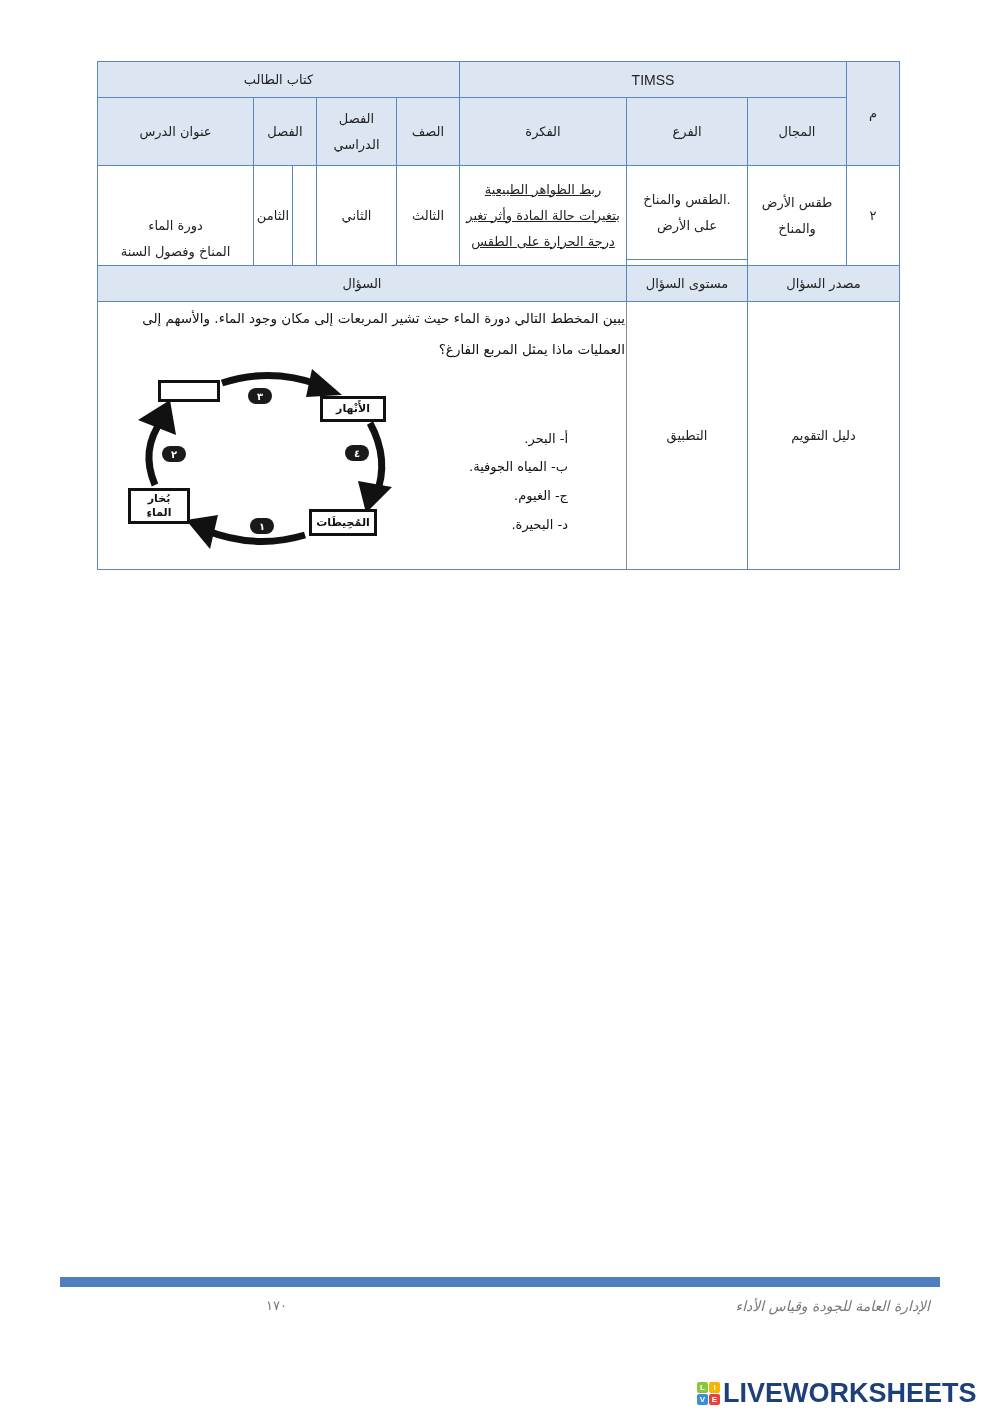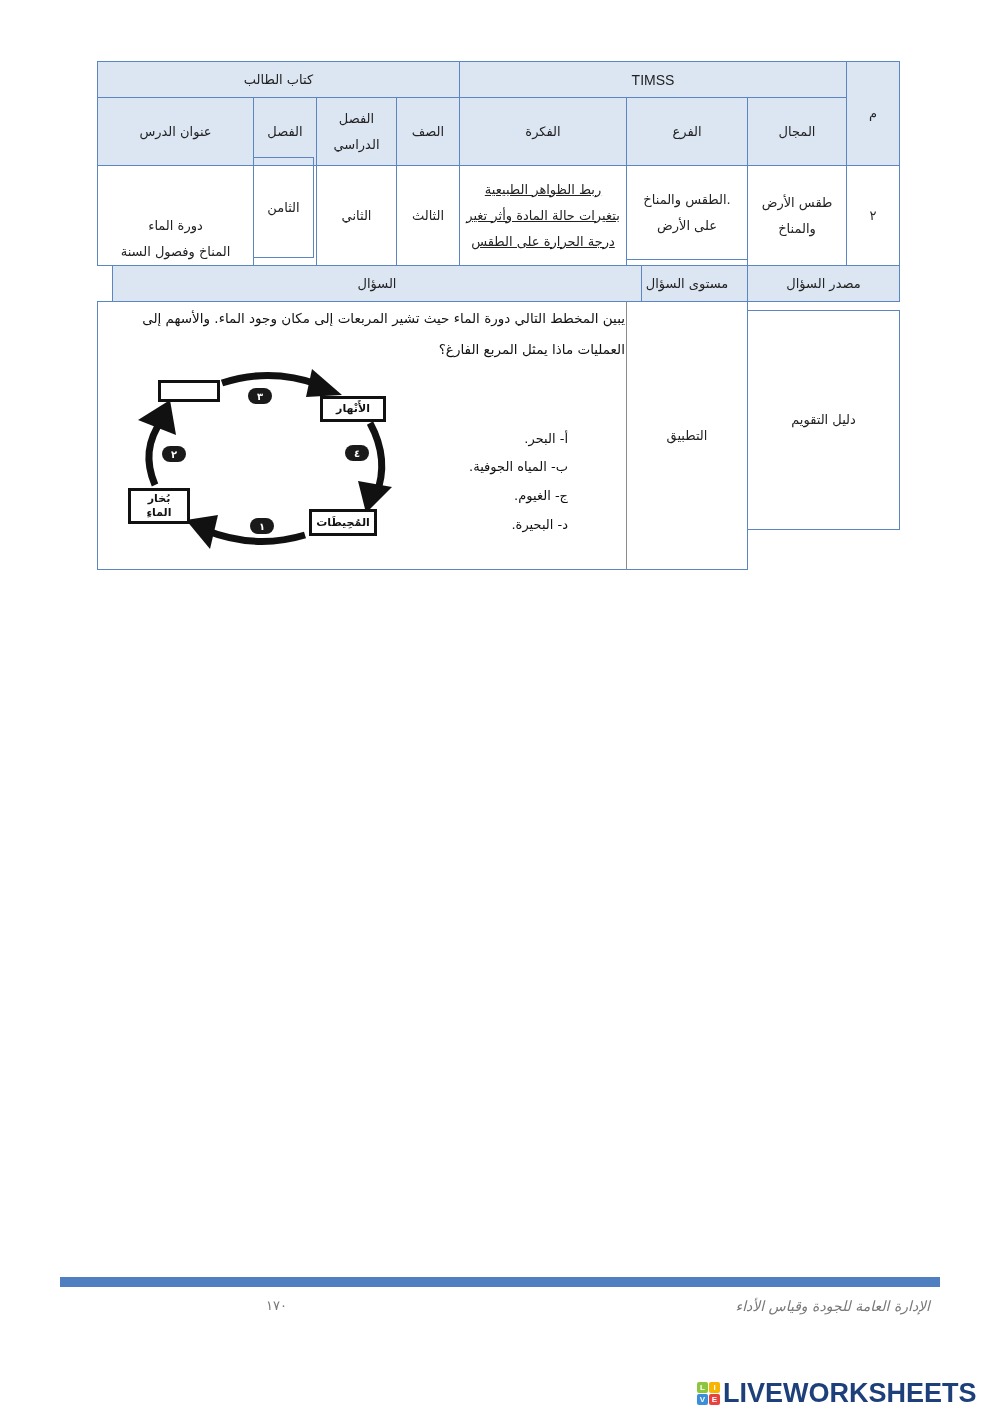--- a/index.html
+++ b/index.html
@@ -78,39 +78,39 @@
     <span>ربط الظواهر الطبيعية</span>
     <span>بتغيرات حالة المادة وأثر تغير</span>
     <span>درجة الحرارة على الطقس</span>
   </div>
   <div class="cell" style="left:396px; top:165px; width:64px; height:101px;">
     <span>الثالث</span>
   </div>
   <div class="cell" style="left:316px; top:165px; width:81px; height:101px;">
     <span>الثاني</span>
   </div>
-  <div class="cell" style="left:253px; top:157px; width:61px; height:101px;justify-content:center;">
+  <div class="cell" style="left:253px; top:165px; width:40px; height:101px;justify-content:center;">
     <span>الثامن</span>
   </div>
   <div class="cell" style="left:97px; top:165px; width:157px; height:101px; flex-direction:column;justify-content:flex-end;">
     <span>دورة الماء</span>
     <span>المناخ وفصول السنة</span>
   </div>
 
   <div class="cell hdr" style="left:747px; top:265px; width:153px; height:37px;">
     <span>مصدر السؤال</span>
   </div>
   <div class="cell hdr" style="left:626px; top:265px; width:122px; height:37px;">
     <span>مستوى السؤال</span>
   </div>
-  <div class="cell hdr" style="left:97px; top:265px; width:530px; height:37px;margin-left:15px;">
+  <div class="cell hdr" style="left:97px; top:265px; width:530px; height:37px;">
     <span>السؤال</span>
   </div>
 
-  <div class="cell" style="left:747px; top:310px; width:153px; height:220px;justify-content:center;">
+  <div class="cell" style="left:747px; top:301px; width:153px; height:269px;justify-content:center;">
     <span>دليل التقويم</span>
   </div>
   <div class="cell grey-l" style="left:626px; top:301px; width:122px; height:269px;">
     <span>التطبيق</span>
   </div>
   <div class="cell" style="left:97px; top:301px; width:530px; height:269px; border-right-color:#8c8c8c;"></div>
 
   <div class="q-text" style="right:375px; top:310px; width:520px;">يبين المخطط التالي دورة الماء حيث تشير المربعات إلى مكان وجود الماء. والأسهم إلى</div>
   <div class="q-text" style="right:375px; top:341px; width:400px;">العمليات ماذا يمثل المربع الفارغ؟</div>
 

